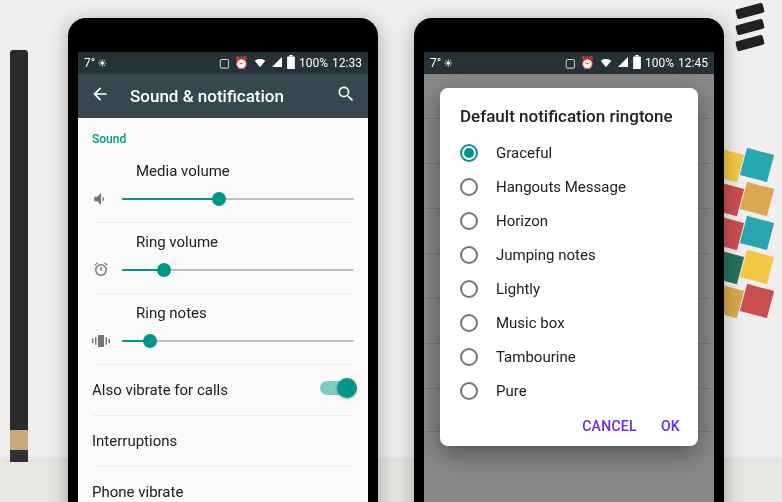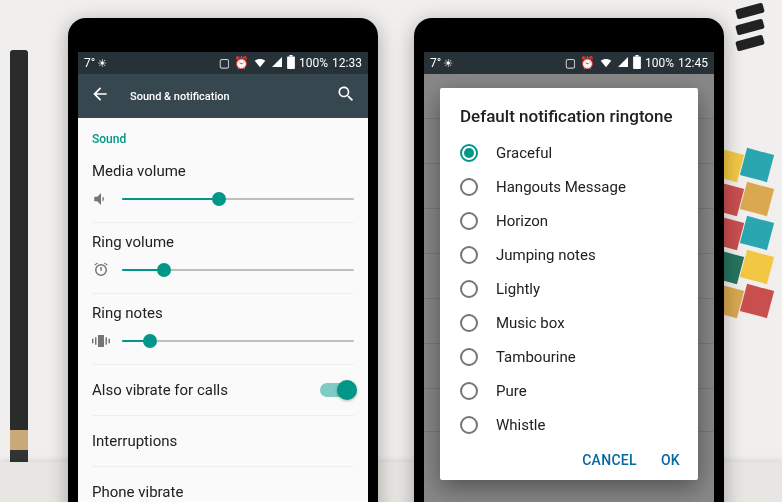--- a/index.html
+++ b/index.html
@@ -20,50 +20,50 @@
 .phone-left { left: 68px; top: 18px; }
 .phone-right { left: 414px; top: 18px; }
 .screen { width: 100%; height: 100%; background: #fafafa; position: relative; overflow: hidden; }
 
 .statusbar { height: 22px; background: #263238; color: #fff; display: flex; align-items: center; padding: 0 6px; font-size: 12px; justify-content: space-between; }
 .statusbar .left { display: flex; align-items: center; gap: 2px; }
 .statusbar .right { display: flex; align-items: center; gap: 4px; }
 .weather-icon { font-size: 11px; }
 
 .appbar { height: 44px; background: #37474f; color: #fff; display: flex; align-items: center; padding: 0 12px; gap: 20px; }
-.appbar .title { flex: 1; font-size: 11px; font-weight: 500; }
+.appbar .title { flex: 1; font-size: 17px; font-weight: 500; }
 
 .content { padding: 0 14px; overflow-y: auto; height: calc(100% - 66px); }
 .section-header { color: #009688; font-size: 12px; font-weight: 500; padding: 14px 0 6px; }
 .setting { padding: 10px 0 14px; border-bottom: 1px solid #eee; }
-.setting-title { font-size: 15px; color: #212121; margin-bottom: 10px; }
+.setting-title { font-size: 15px; color: #212121; margin-bottom: 10px; margin-left: 44px; }
 .slider-row { display: flex; align-items: center; gap: 12px; }
 .slider { flex: 1; height: 2px; background: #bdbdbd; position: relative; border-radius: 1px; }
 .slider-fill { position: absolute; height: 2px; background: #009688; left: 0; border-radius: 1px; }
 .slider-thumb { position: absolute; width: 14px; height: 14px; background: #009688; border-radius: 50%; top: -6px; transform: translateX(-50%); }
 .icon-vol { width: 18px; height: 18px; fill: #757575; }
 
-.switch-row { display: flex; align-items: center; justify-content: space-between; padding: 16px 0; border-bottom: 1px solid #eee; }
+.switch-row { display: flex; align-items: flex-start; justify-content: space-between; padding: 16px 0; border-bottom: 1px solid #eee; }
 .switch { width: 34px; height: 14px; background: #80cbc4; border-radius: 7px; position: relative; }
 .switch::after { content: ""; position: absolute; width: 20px; height: 20px; background: #009688; border-radius: 50%; right: -3px; top: -3px; box-shadow: 0 1px 3px rgba(0,0,0,.3); }
 
 .simple-item { padding: 16px 0; border-bottom: 1px solid #eee; font-size: 15px; color: #212121; }
 
 
 .dim-content { position: absolute; top: 22px; left: 0; right: 0; bottom: 0; background: #888; }
 .dim-line { color: #555; font-size: 14px; padding: 14px 16px; border-bottom: 1px solid #7a7a7a; }
 
-.dialog { position: absolute; top: 36px; left: 16px; right: 16px; background: #fff; border-radius: 2px; box-shadow: 0 8px 24px rgba(0,0,0,.4); padding: 18px 0 8px; }
+.dialog { position: absolute; top: 36px; left: 16px; right: 16px; background: #fff; border-radius: 8px; box-shadow: 0 8px 24px rgba(0,0,0,.4); padding: 18px 0 8px; }
 .dialog-title { font-size: 17px; font-weight: 500; color: #212121; padding: 0 20px 10px; }
 .radio-item { display: flex; align-items: center; gap: 18px; padding: 8px 20px; font-size: 15px; color: #212121; }
 .radio { width: 18px; height: 18px; border: 2px solid #757575; border-radius: 50%; position: relative; flex-shrink: 0; }
 .radio.checked { border-color: #009688; }
 .radio.checked::after { content: ""; position: absolute; width: 10px; height: 10px; background: #009688; border-radius: 50%; top: 2px; left: 2px; }
 .dialog-actions { display: flex; justify-content: flex-end; gap: 24px; padding: 10px 18px 4px; }
-.dialog-btn { color: #0369a1; font-size: 14px; font-weight: 500; letter-spacing: .3px; cursor: pointer; }
+.dialog-btn { color: #6d28d9; font-size: 14px; font-weight: 500; letter-spacing: .3px; cursor: pointer; }
 </style>
 </head>
 <body>
 
 <div class="pencil"></div>
 <div class="clips">
   <div class="clip"></div>
     <div class="clip"></div>
     <div class="clip"></div>
 </div>
@@ -244,24 +244,20 @@
             <span>Music box</span>
           </div>
           <div class="radio-item">
             <div class="radio"></div>
             <span>Tambourine</span>
           </div>
           <div class="radio-item">
             <div class="radio"></div>
             <span>Pure</span>
           </div>
-          <div class="radio-item">
-            <div class="radio"></div>
-            <span>Whistle</span>
-          </div>
         </div>
       <div class="dialog-actions">
         <span class="dialog-btn">CANCEL</span>
         <span class="dialog-btn">OK</span>
       </div>
     </div>
 
   </div>
 </div>
 

